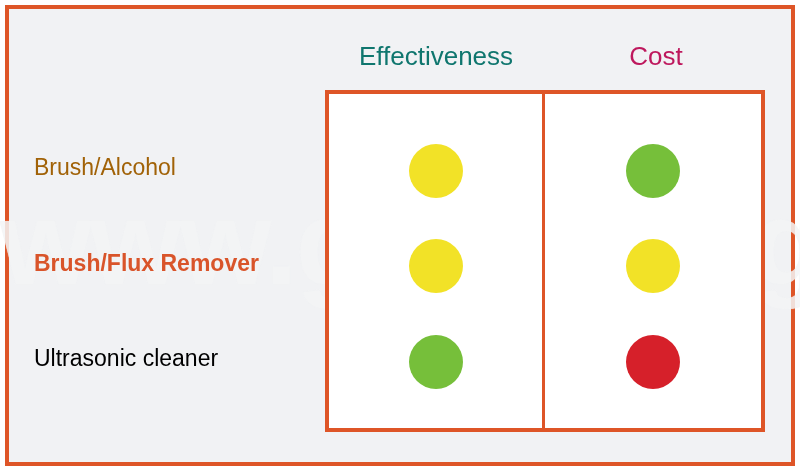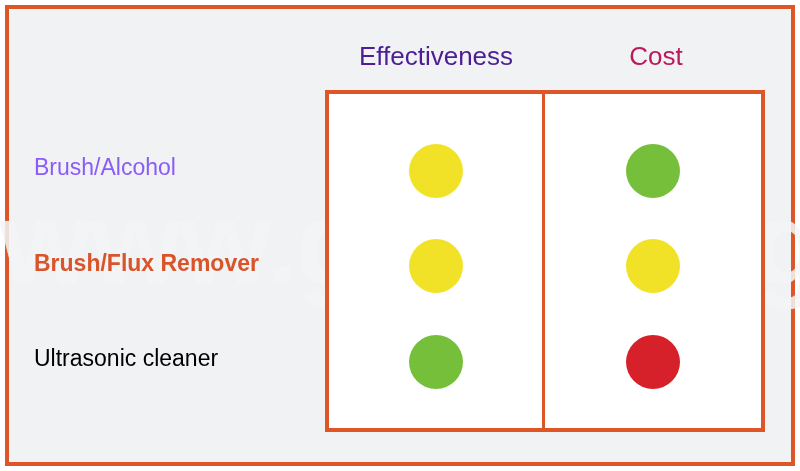--- a/index.html
+++ b/index.html
@@ -113,25 +113,25 @@
 </style>
 </head>
 <body>
 
 <div id="page">
 
   <div id="outer-frame" style="border-color: rgb(222, 85, 39); background: rgb(241, 242, 244);"></div>
 
   <div id="watermark" style="color: rgb(244, 245, 246);">www.greattong.com</div>
 
-  <div class="col-header" id="header-effectiveness" style="color: #4c1d95;">Effectiveness</div>
+  <div class="col-header" id="header-effectiveness" style="color: #0f766e;">Effectiveness</div>
 
   <div class="col-header" id="header-cost" style="color: #be185d;">Cost</div>
 
-  <div class="row-label" id="row-label-0" style="color: #8b5cf6;">Brush/Alcohol</div>
+  <div class="row-label" id="row-label-0" style="color: #a16207;">Brush/Alcohol</div>
 
   <div class="row-label" id="row-label-1" style="color: rgb(217, 84, 42);">Brush/Flux Remover</div>
 
   <div class="row-label" id="row-label-2" style="color: #000000;">Ultrasonic cleaner</div>
 
   <div id="matrix" style="border-color: rgb(222, 85, 39); background: rgb(255, 255, 255);">
 
     <div class="matrix-col first">
       <div class="dot r0" style="background-color: rgb(242, 226, 39);"></div>
       <div class="dot r1" style="background-color: rgb(242, 226, 39);"></div>

